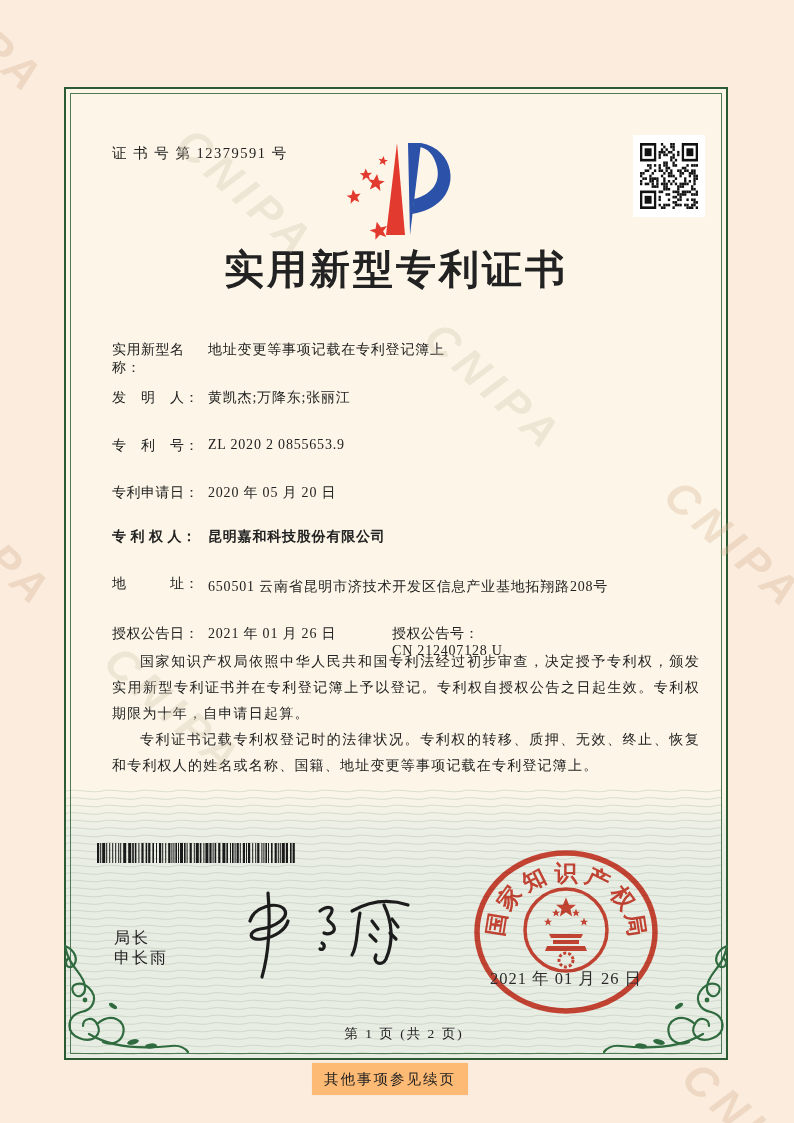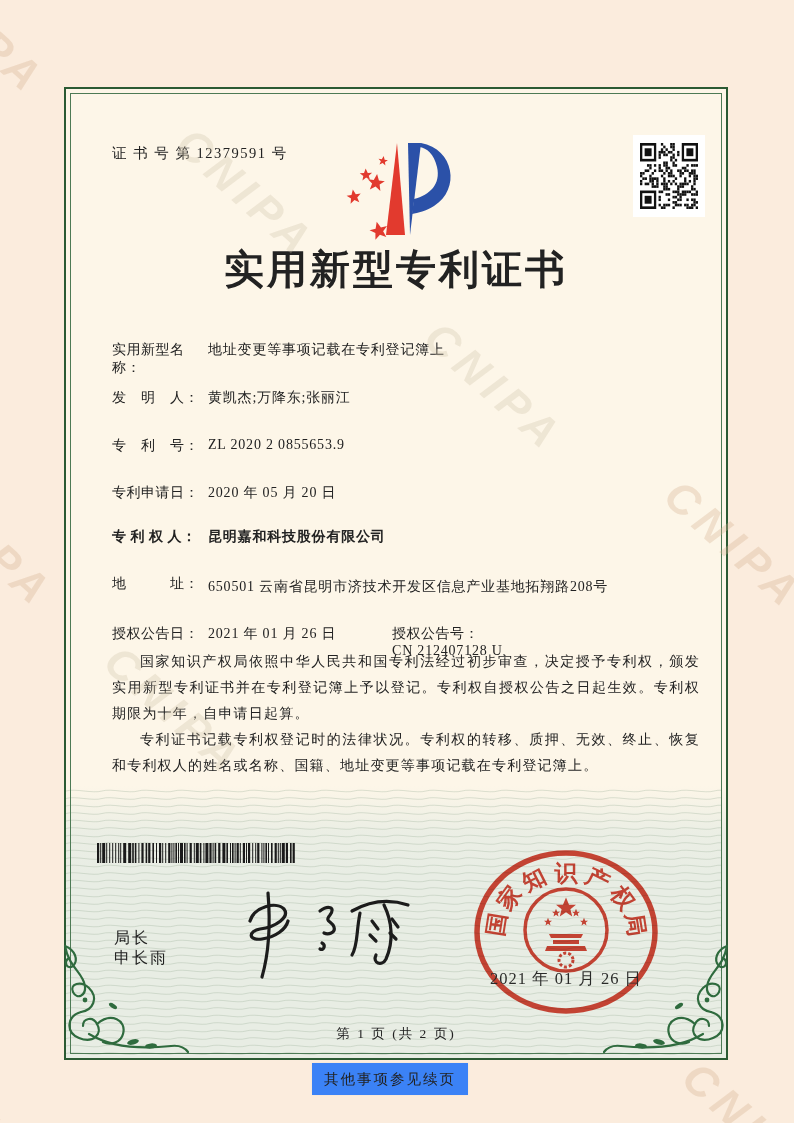--- a/index.html
+++ b/index.html
@@ -53,29 +53,29 @@
   .signature{position:absolute;left:158px;top:788px;z-index:3;}
   .signature path{stroke:#1c1c1c;stroke-width:3.2;fill:none;stroke-linecap:round;stroke-linejoin:round;}
 
   .seal{position:absolute;left:404px;top:757px;z-index:4;opacity:.93;mix-blend-mode:multiply;}
   .seal-char{font-size:23px;font-weight:bold;fill:var(--seal-red,#d43a2a);
              font-family:"Liberation Serif",serif;text-anchor:middle;dominant-baseline:central;}
   .seal-date{font-size:16.5px;fill:#1d1d1d;text-anchor:middle;letter-spacing:1px;
              font-family:"Liberation Serif",serif;}
 
   .pagefoot{position:absolute;left:0;top:936px;width:100%;text-align:center;
-            font-size:13.5px;letter-spacing:2px;z-index:3;}
+            font-size:13.5px;letter-spacing:2px;z-index:3;padding-left:8px;}
 
   .ornament{position:absolute;bottom:-6px;z-index:5;}
   .ornament.left{left:-7px;}
   .ornament.right{right:-7px;transform:scaleX(-1);}
   .ornament path{stroke:var(--ornament-green,#2f6b3e);stroke-width:2.2;fill:none;stroke-linecap:round;}
   .ornament .leaf{fill:var(--ornament-green,#2f6b3e);stroke:none;}
 
-  .cont-box{position:absolute;left:312px;top:1063px;width:156px;height:32px;background:#3b82f6;
+  .cont-box{position:absolute;left:312px;top:1063px;width:156px;height:32px;background:#fdba74;
             z-index:3;text-align:center;line-height:32px;font-size:14.5px;letter-spacing:2px;
             box-shadow:0 0 2px rgba(0,0,0,.05);}
 </style>
 </head>
 <body>
 
 <div class="page">
 
   <div class="wm" style="left:-70px;top:-45px">CNIPA</div>
   <div class="wm inner" style="left:200px;top:118px">CNIPA</div>

